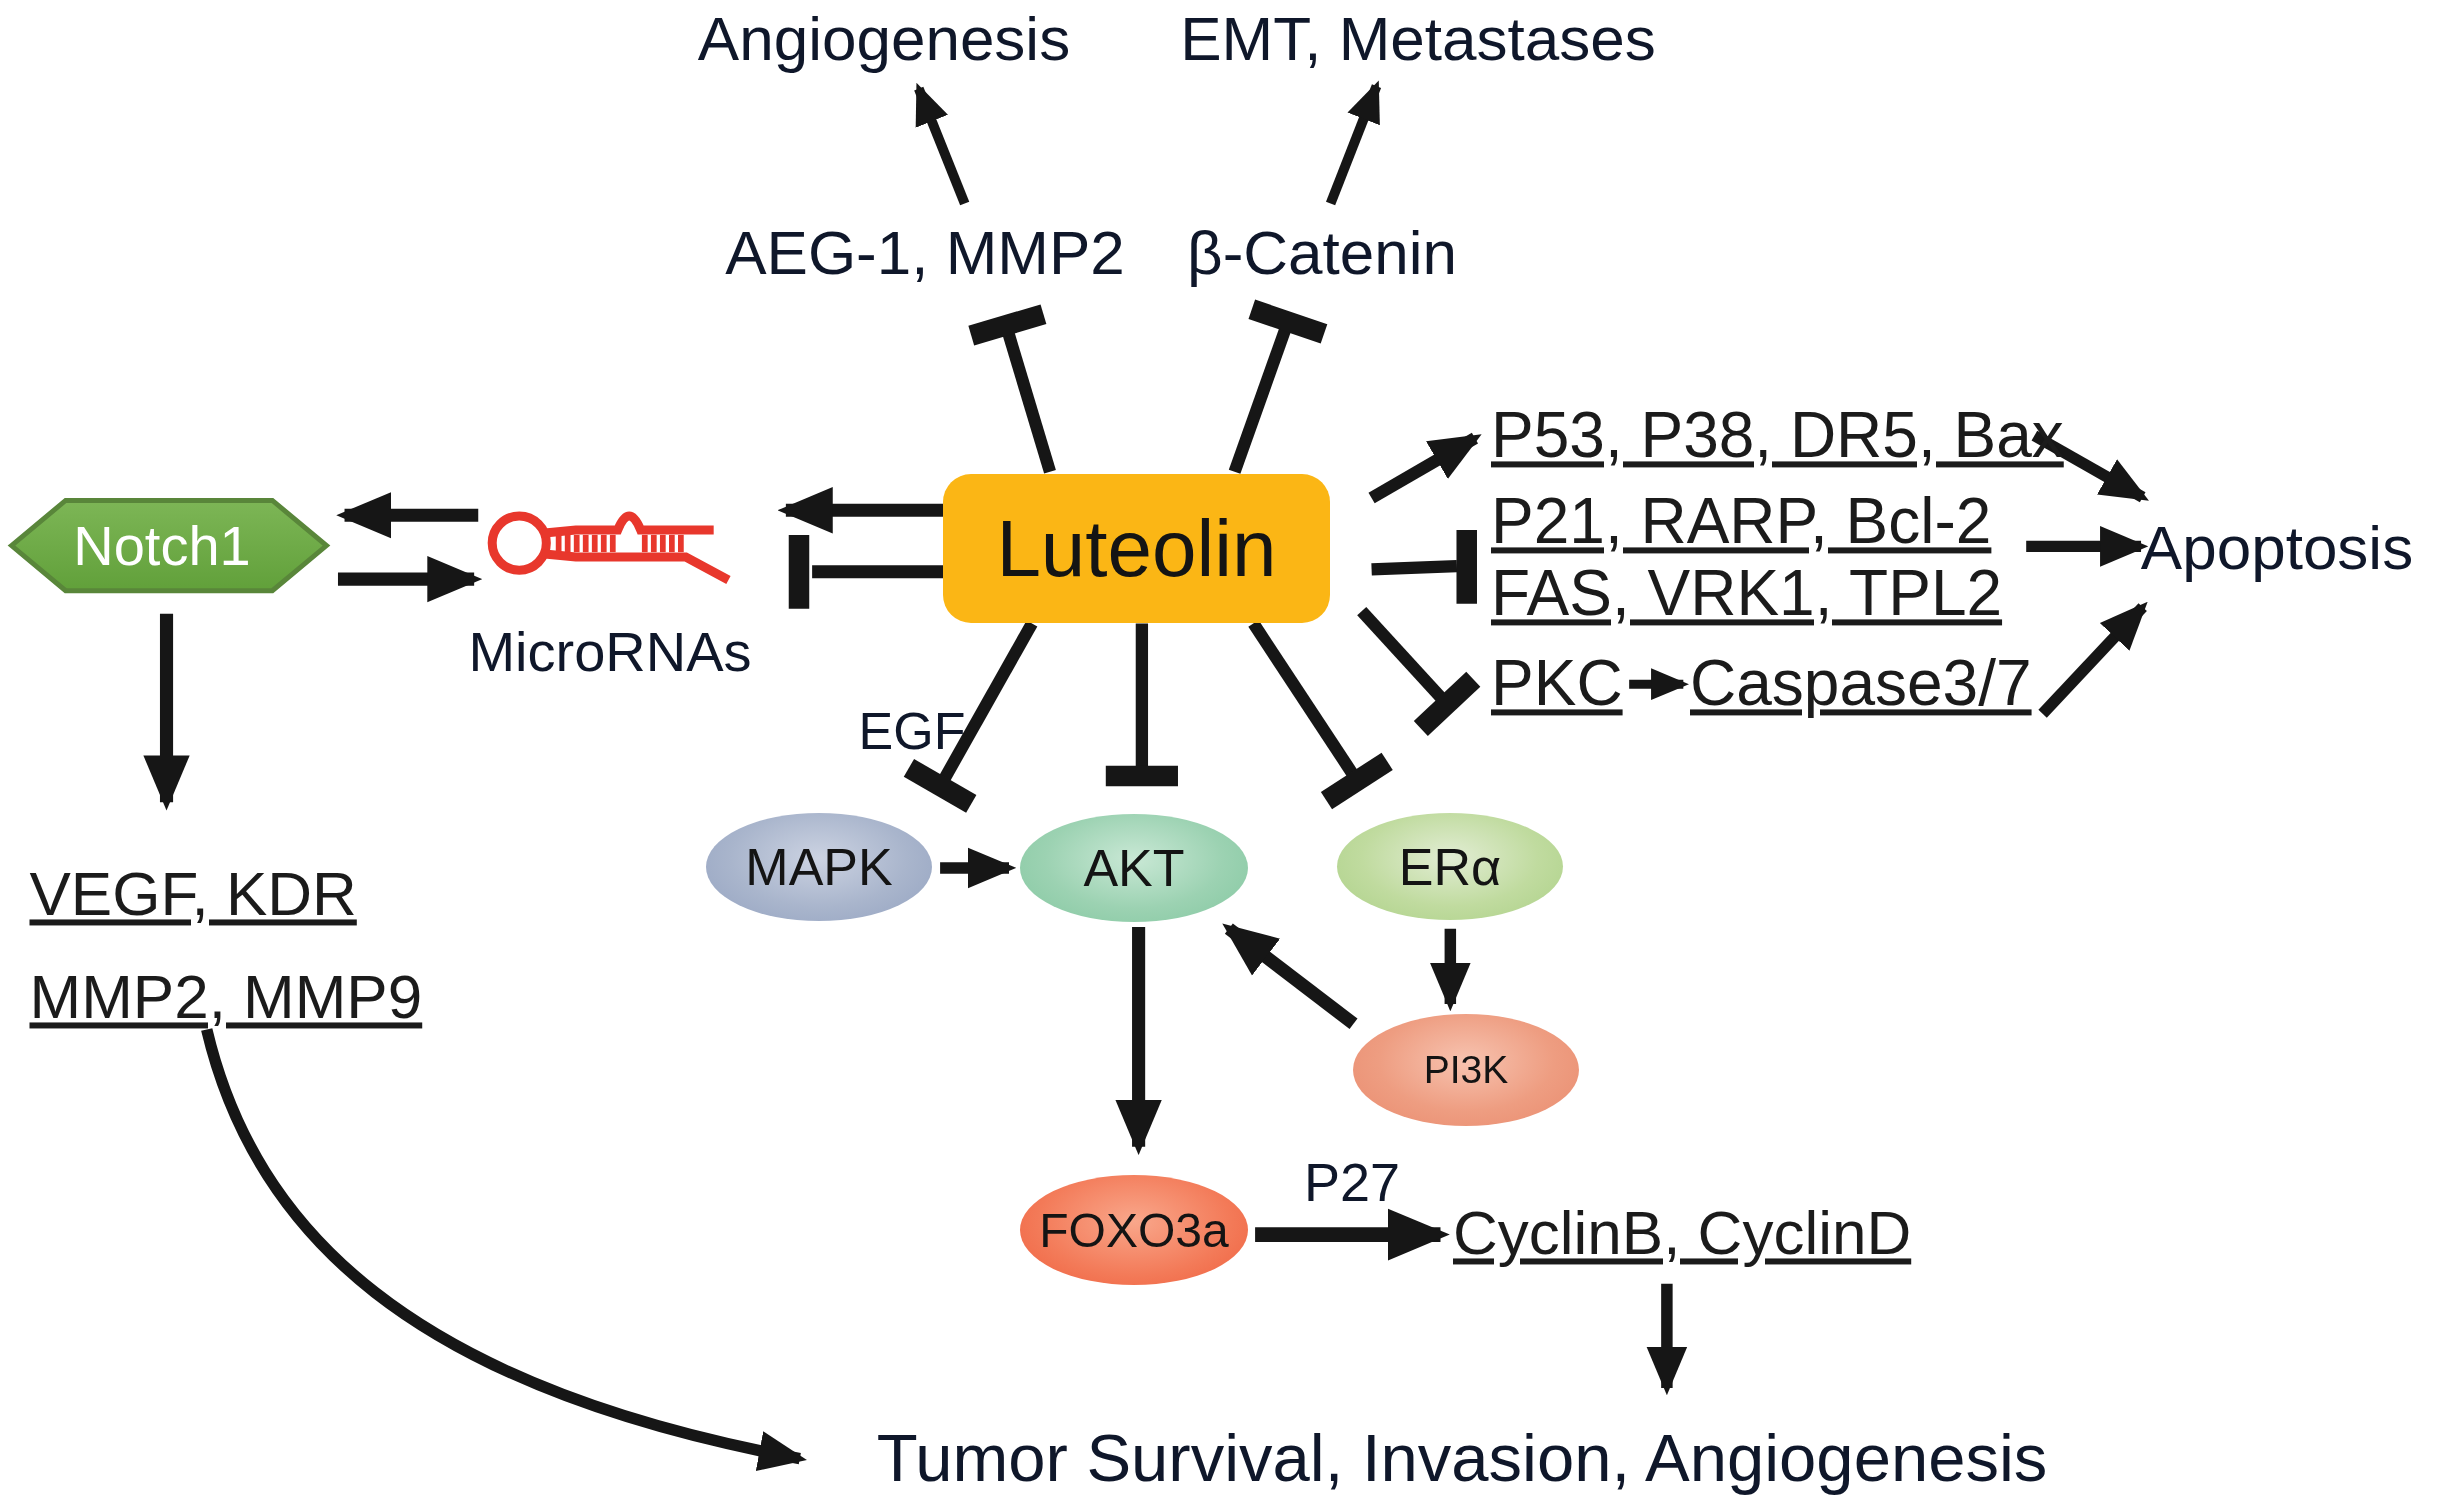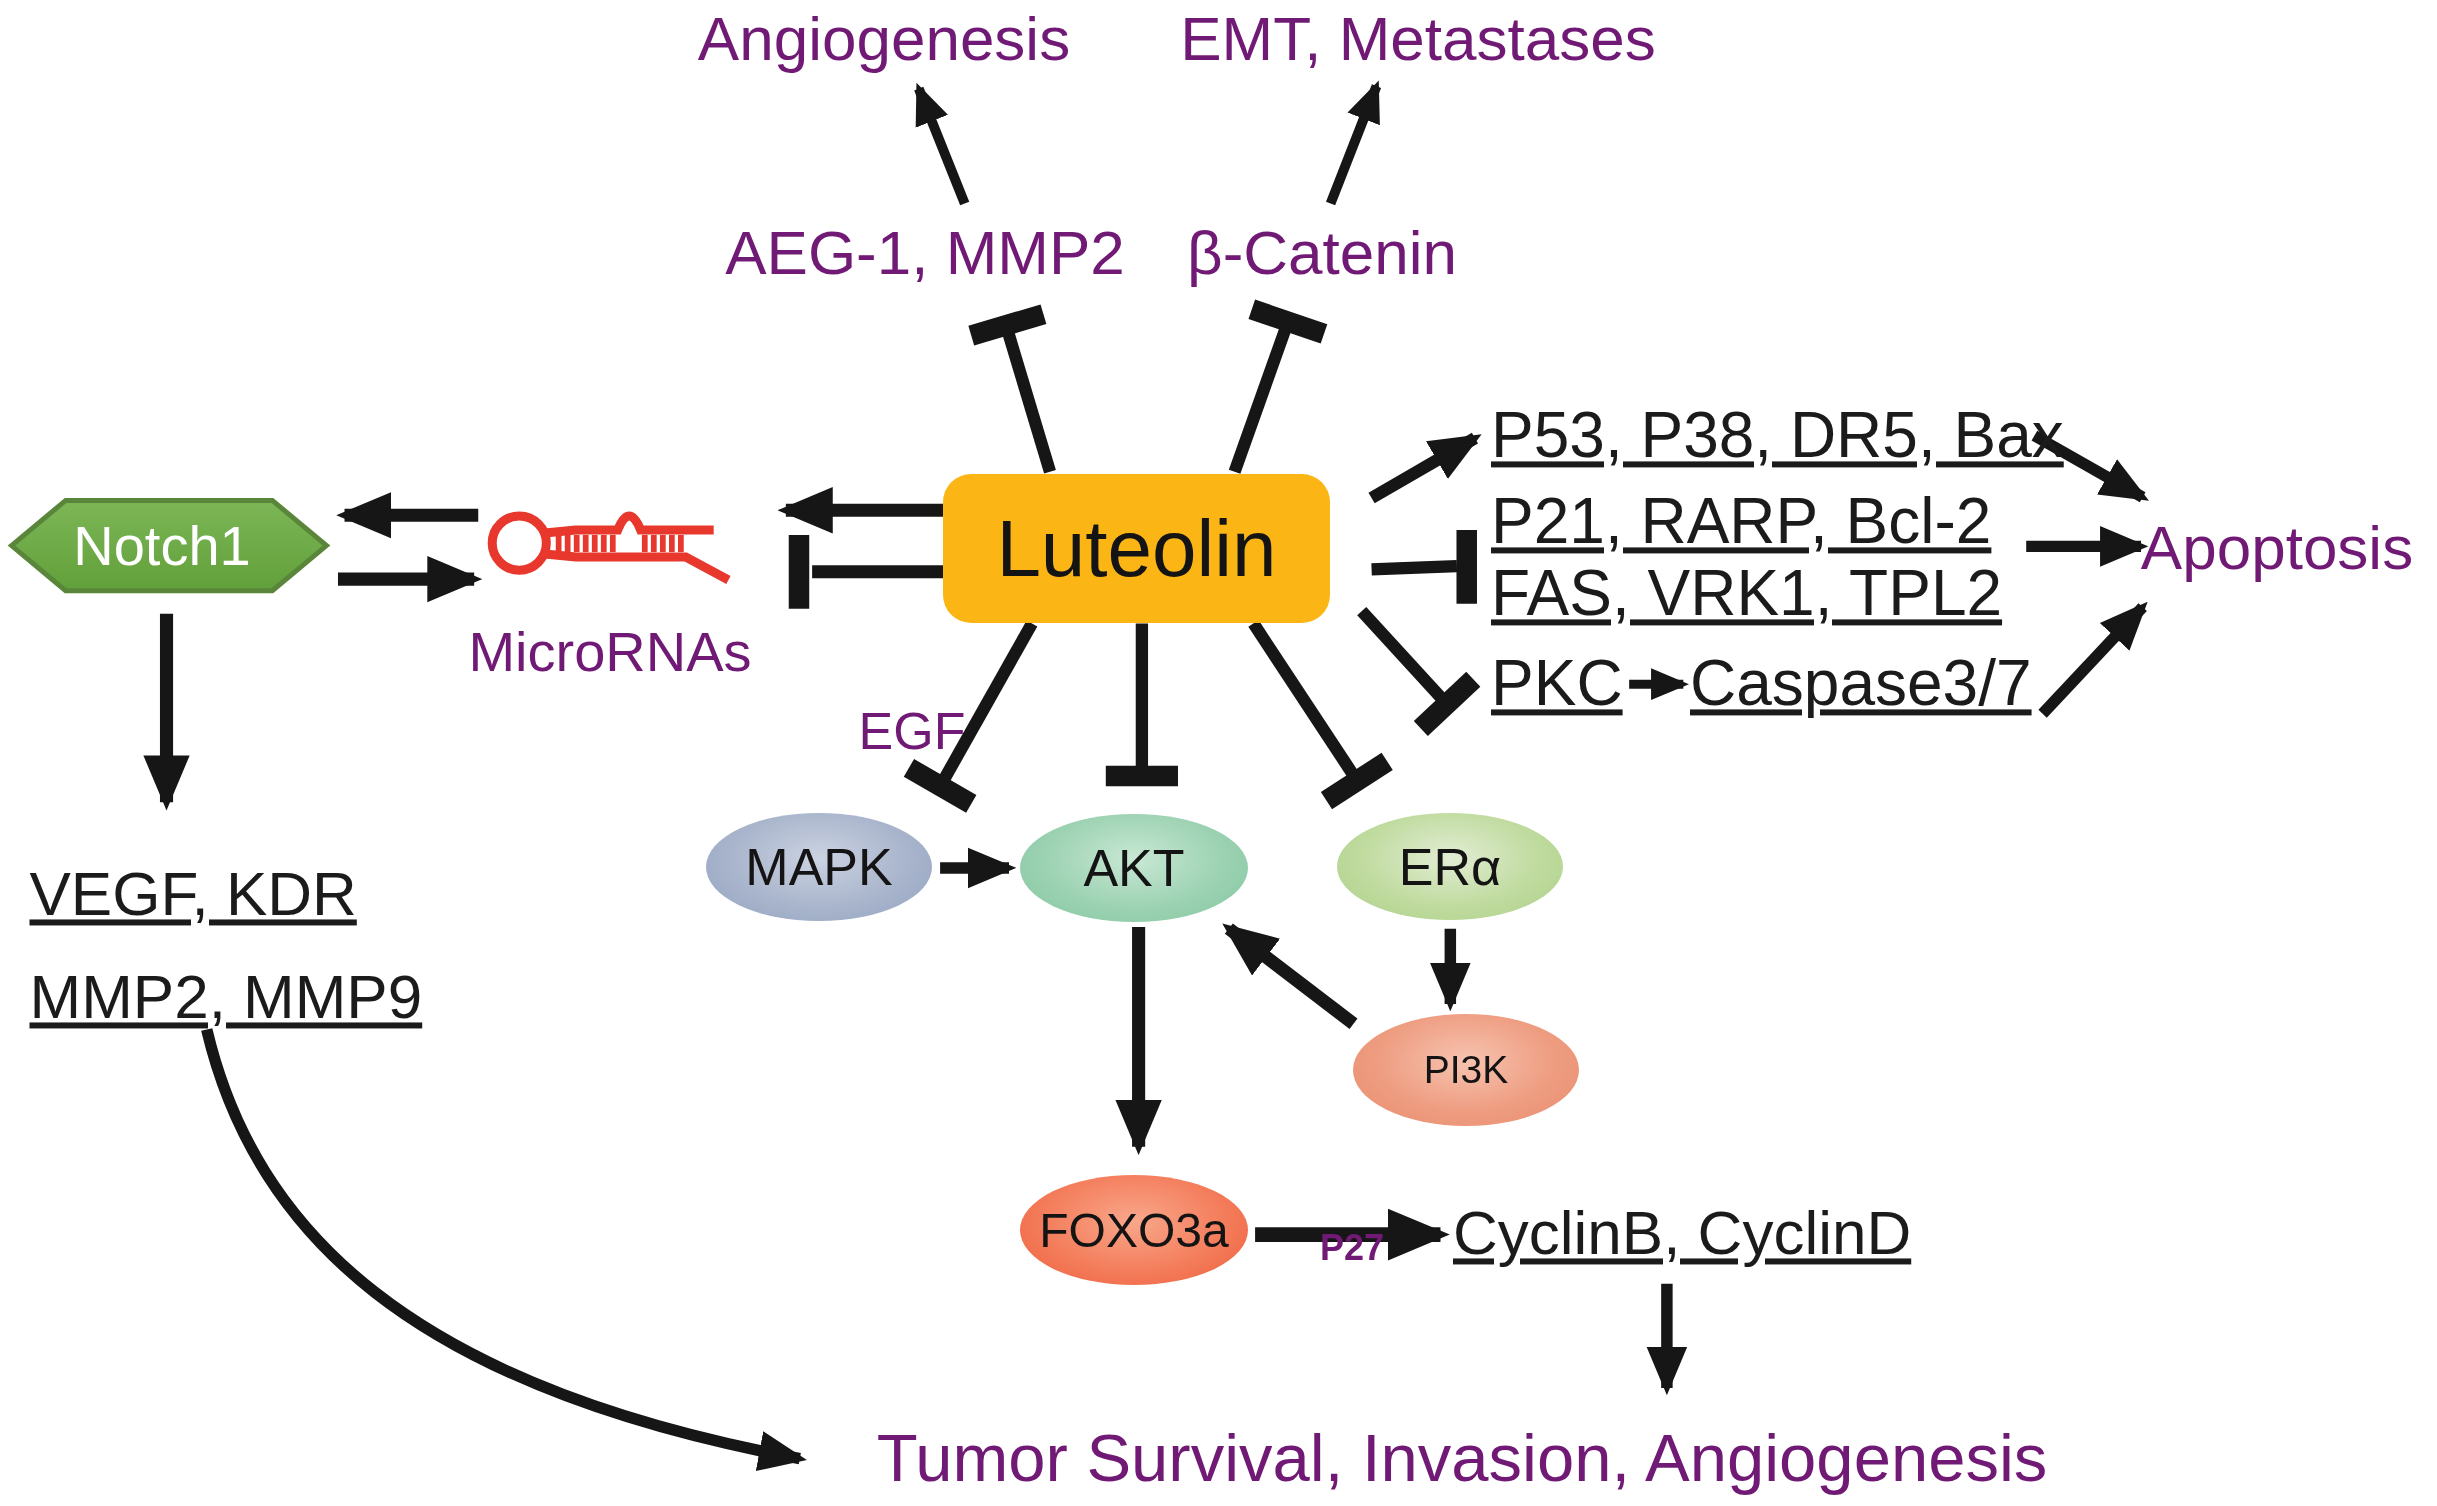--- a/index.html
+++ b/index.html
@@ -9,21 +9,21 @@
     background:#ffffff;
     font-family:"Liberation Sans","DejaVu Sans",sans-serif;
     color:#1b1b1b;
     overflow:hidden;
   }
   svg.layer{position:absolute;left:0;top:0;}
   .lbl{
     position:absolute;
     transform:translate(-50%,-50%);
     white-space:nowrap;
-    color:#701a75;
+    color:#0f172a;
     line-height:1.05;
   }
   .lbl-left{
     position:absolute;
     transform:translateY(-50%);
     white-space:nowrap;
     color:#1b1b1b;
     line-height:1.05;
     text-decoration:underline;
   }
@@ -186,19 +186,19 @@
 
   <div class="lbl fs-med" style="left:2277px;top:548px;">Apoptosis</div>
 
   <div class="lbl fs-small" style="left:912px;top:731px;">EGF</div>
 
   <div class="lbl" style="left:610px;top:652px;font-size:56px;">MicroRNAs</div>
 
   <div class="lbl-left fs-med" style="left:29.5px;top:894px;">VEGF, KDR</div>
   <div class="lbl-left fs-med" style="left:29.5px;top:997px;">MMP2, MMP9</div>
 
-  <div class="lbl" style="left:1352px;top:1248px;font-size:36px;font-weight:bold;">P27</div>
+  <div class="lbl" style="left:1352px;top:1182px;font-size:54px;">P27</div>
   <div class="lbl-left fs-med" style="left:1453px;top:1233px;">CyclinB, CyclinD</div>
 
   <div class="lbl fs-big" style="left:1462px;top:1458px;">Tumor Survival, Invasion, Angiogenesis</div>
 
 </div>
 
 
 </body></html>

